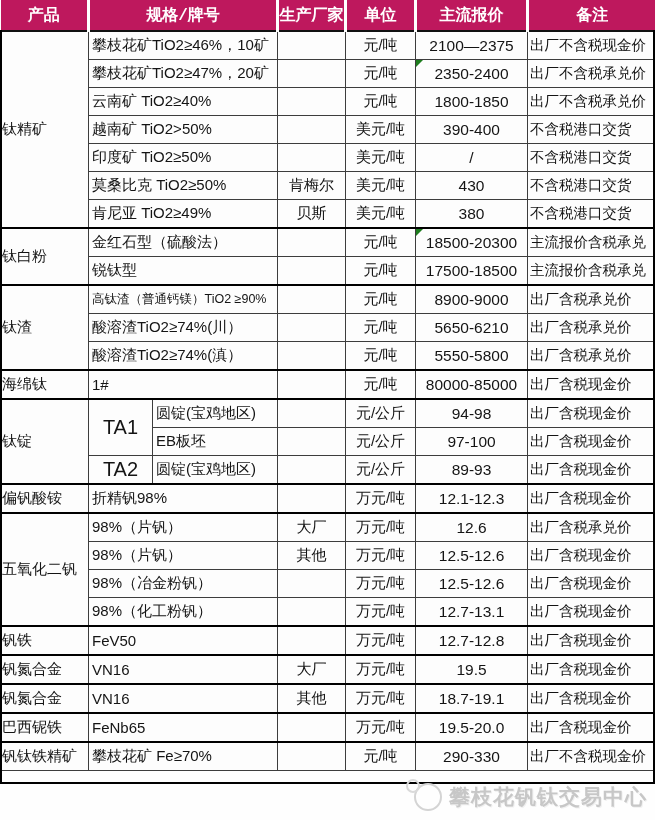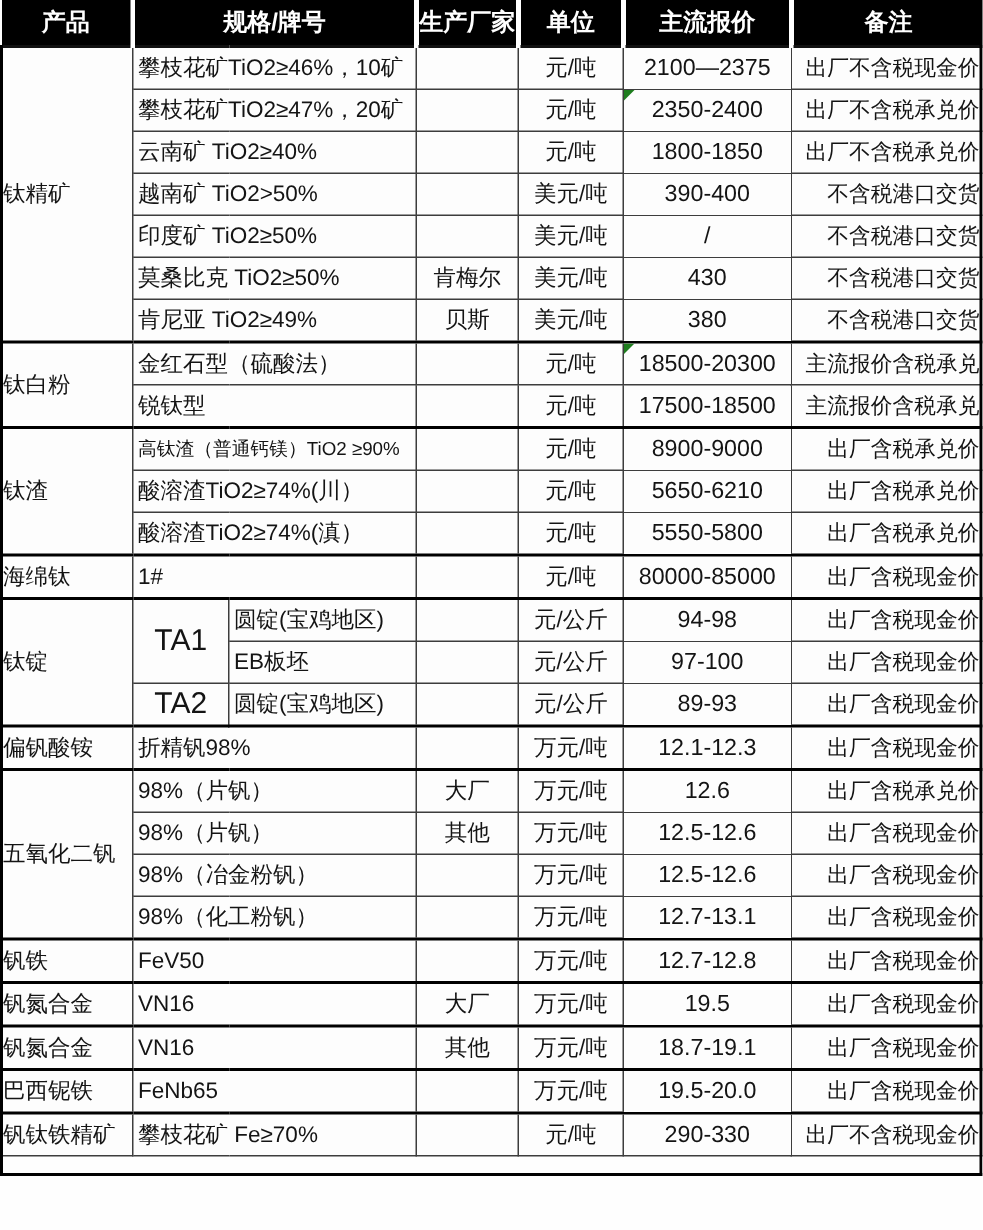--- a/index.html
+++ b/index.html
@@ -7,38 +7,38 @@
     width:655px;height:820px;background:#ffffff;
     font-family:"Liberation Sans","DejaVu Sans",sans-serif;
     position:relative;overflow:hidden;
   }
   .page{position:relative;width:655px;height:820px;background:#fefefe;}
 
   table.price{
     border-collapse:collapse;table-layout:fixed;width:655px;
   }
   th{
-    background:#000000;color:#ffffff;font-weight:bold;font-size:16px;
+    background:#be185d;color:#ffffff;font-weight:bold;font-size:16px;
     height:30px;padding:0;border-right:3px solid #ffffff;
     border-bottom:2px solid #111111;text-align:center;
-    overflow:hidden;white-space:nowrap;
+    overflow:hidden;white-space:nowrap;font-family:Liberation Mono, monospace;
   }
   th:last-child{border-right:none;}
   td{
     border:1px solid #3d3d3d;height:27px;padding:0 3px;
     font-size:15px;color:#141414;overflow:hidden;white-space:nowrap;
     background:#fdfdfd;
   }
   tr.grp > td{border-top:2px solid #000000;}
   td.product{padding:0 1px;}
   td.spec,td.shape,td.note{text-align:left;}
   td.grade{text-align:center;font-size:20px;}
   td.mfr,td.unit,td.price{text-align:center;}
   td.price{font-size:15.5px;position:relative;}
-  td.note{padding:0 2px;font-size:14.5px;letter-spacing:0;text-align:right;}
+  td.note{padding:0 2px;font-size:14.5px;letter-spacing:0;}
   td.tight{font-size:12.5px;margin-top:40px;}
   .flag{
     position:absolute;top:0;left:0;width:0;height:0;
     border-top:7px solid #1e7d1e;border-right:7px solid transparent;
   }
   .frame{
     position:absolute;left:0;top:30px;width:655px;height:754px;
     box-sizing:border-box;border:2px solid #000000;border-top:none;
     pointer-events:none;
   }
@@ -278,13 +278,17 @@
           <td class="mfr"></td>
           <td class="unit">元/吨</td>
           <td class="price">290-330</td>
           <td class="note">出厂不含税现金价</td>
         </tr>
       </tbody>
   </table>
 
   <div class="frame"></div>
 
+  <div class="watermark">
+    <span class="wm-logo"></span>
+    <span class="wm-text">攀枝花钒钛交易中心</span>
+  </div>
 </div>
 
 </body></html>

